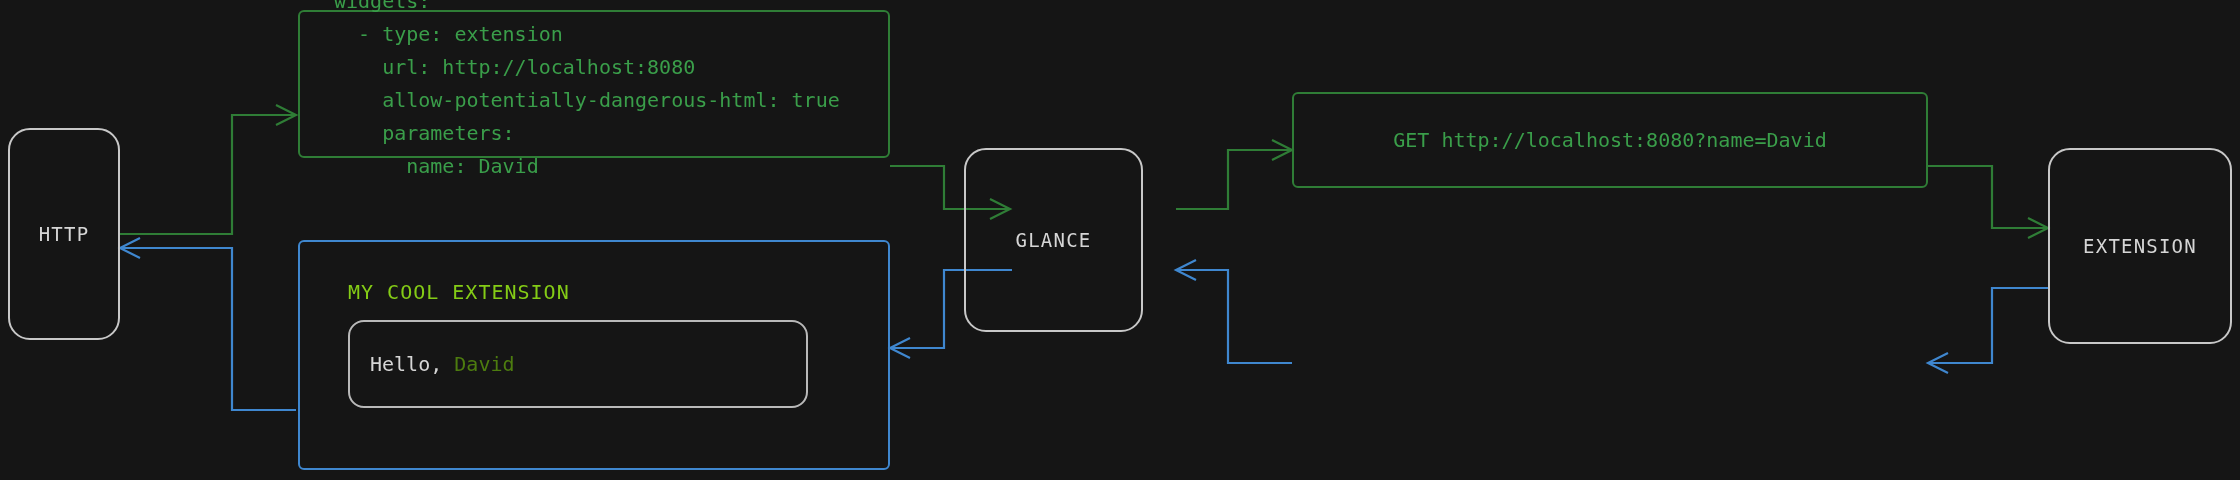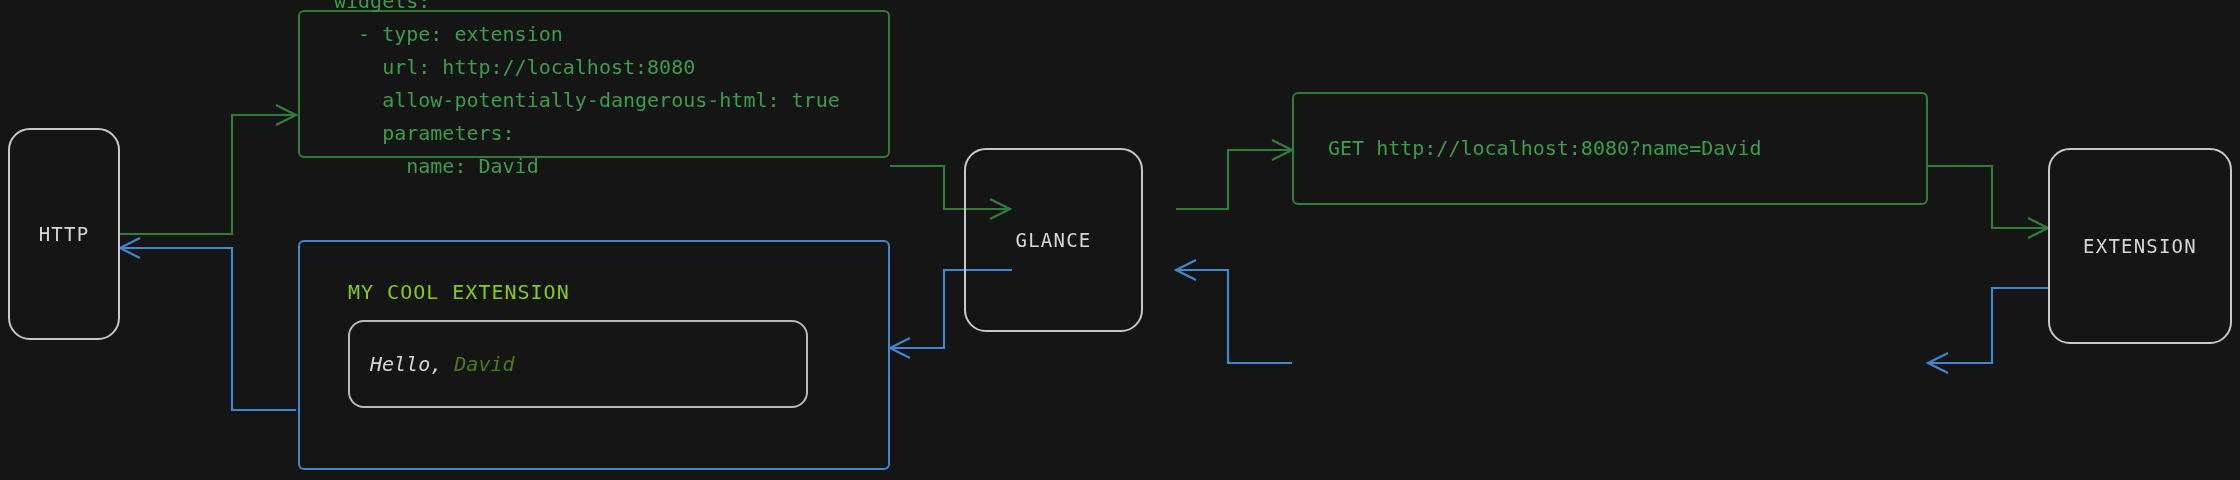--- a/index.html
+++ b/index.html
@@ -85,21 +85,20 @@
   .widget-card {
     box-sizing: border-box;
     border: 2px solid #b9b9b9;
     border-radius: 16px;
     margin-left: 14px;
     margin-right: 46px;
     height: 88px;
     display: flex;
     align-items: center;
     padding: 0 20px;
-    font-style: italic;
   }
   .widget-text {
     color: #d6d6d6;
     font-family: "DejaVu Sans Mono", "Liberation Mono", monospace;
     font-size: 20px;
     white-space: pre;
   }
   .accent-name { color: #4d7c0f; }
 </style>
 </head>
@@ -178,21 +177,21 @@
     <div class="widget-card">
       <span class="widget-text">Hello, </span>
         <span class="widget-text accent-name">David</span>
     </div>
   </div>
 
   <div class="node node-gray" style="left:964px; top:148px; width:179px; height:184px;">
     <span class="node-label">GLANCE</span>
   </div>
 
-  <div class="panel panel-green" style="left:1292px; top:92px; width:636px; height:113px;">
+  <div class="panel panel-green" style="left:1292px; top:92px; width:636px; height:96px;text-align:center;">
     <pre class="code code-green">GET http://localhost:8080?name=David</pre>
   </div>
 
 
   <div class="node node-gray" style="left:2048px; top:148px; width:184px; height:196px;">
     <span class="node-label">EXTENSION</span>
   </div>
 
 </div>
 

